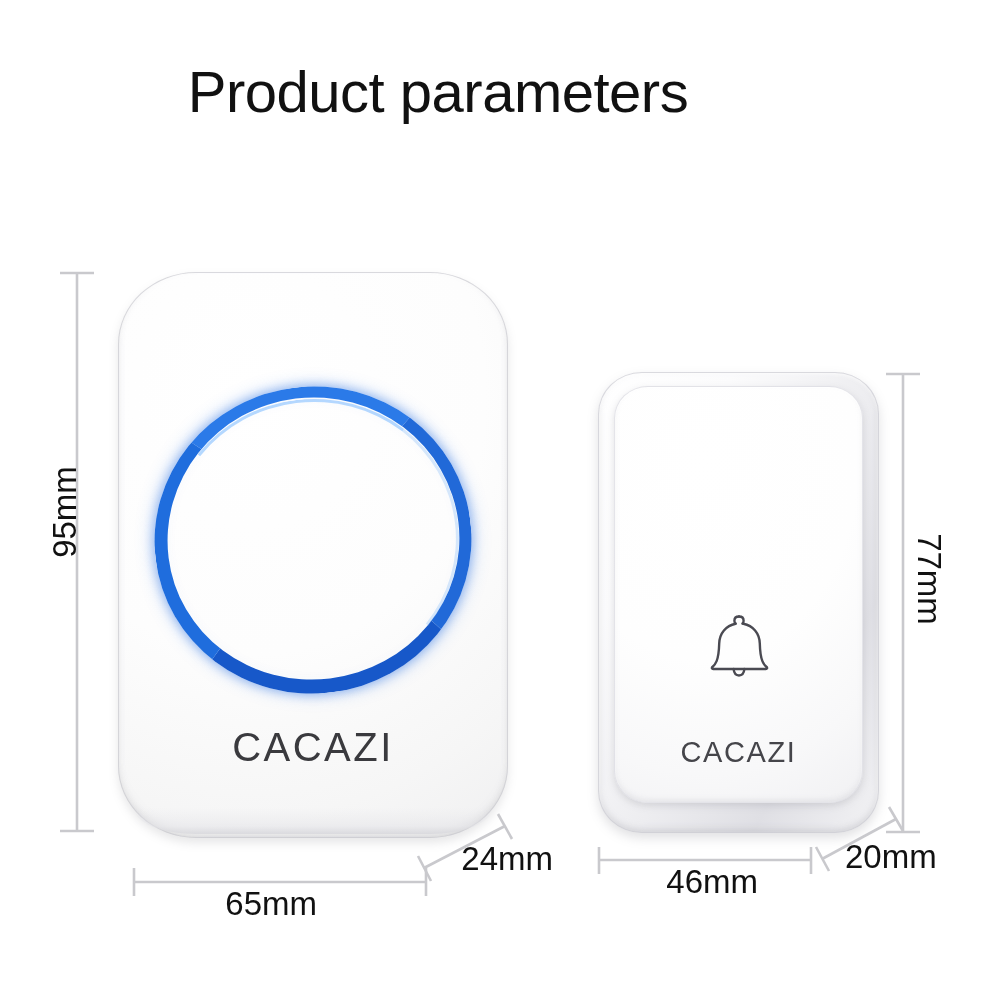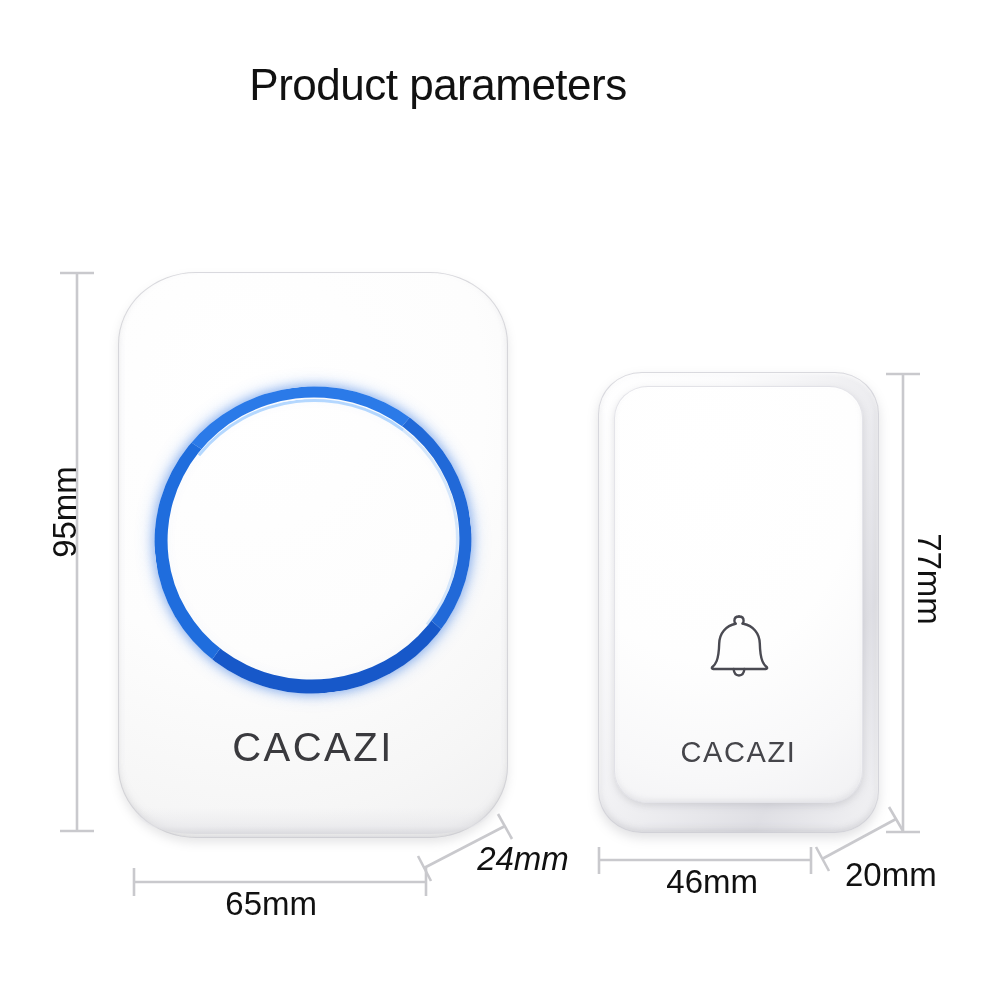--- a/index.html
+++ b/index.html
@@ -21,21 +21,21 @@
     overflow: hidden;
   }
 
   
   .page-title {
     position: absolute;
     left: 0;
     top: 62px;
     width: 876px;
     text-align: center;
-    font-size: 44px;
+    font-size: 58px;
     font-weight: 400;
     letter-spacing: -0.5px;
     color: #111111;
     line-height: 1.05;
     white-space: nowrap;
   }
 
   
   .receiver {
     position: absolute;
@@ -213,22 +213,22 @@
     white-space: nowrap;
     letter-spacing: 0px;
   }
   .dim-label.vert-ccw { transform-origin: 50% 50%; transform: rotate(-90deg); }
   .dim-label.vert-cw  { transform-origin: 50% 50%; transform: rotate(90deg); }
 
   .lbl-95  { left: 10px;  top: 493px; width: 110px; text-align: center; }
   .lbl-77  { left: 874px; top: 560px; width: 110px; text-align: center; }
   .lbl-65  { left: 157px; top: 885px; width: 160px; text-align: right; }
   .lbl-46  { left: 598px; top: 863px; width: 160px; text-align: right; }
-  .lbl-24  { left: 458px; top: 840px; width: 130px; text-align: center; font-style: italic; }
-  .lbl-20  { left: 845px; top: 838px; width: 130px; text-align: left; margin-top: 18px; }
+  .lbl-24  { left: 423px; top: 840px; width: 130px; text-align: right; }
+  .lbl-20  { left: 845px; top: 838px; width: 130px; text-align: left; }
 </style>
 </head>
 <body>
 
 <div class="page">
 
   <div class="page-title">Product parameters</div>
 
   <div class="receiver">
     <div class="receiver-rim"></div>

